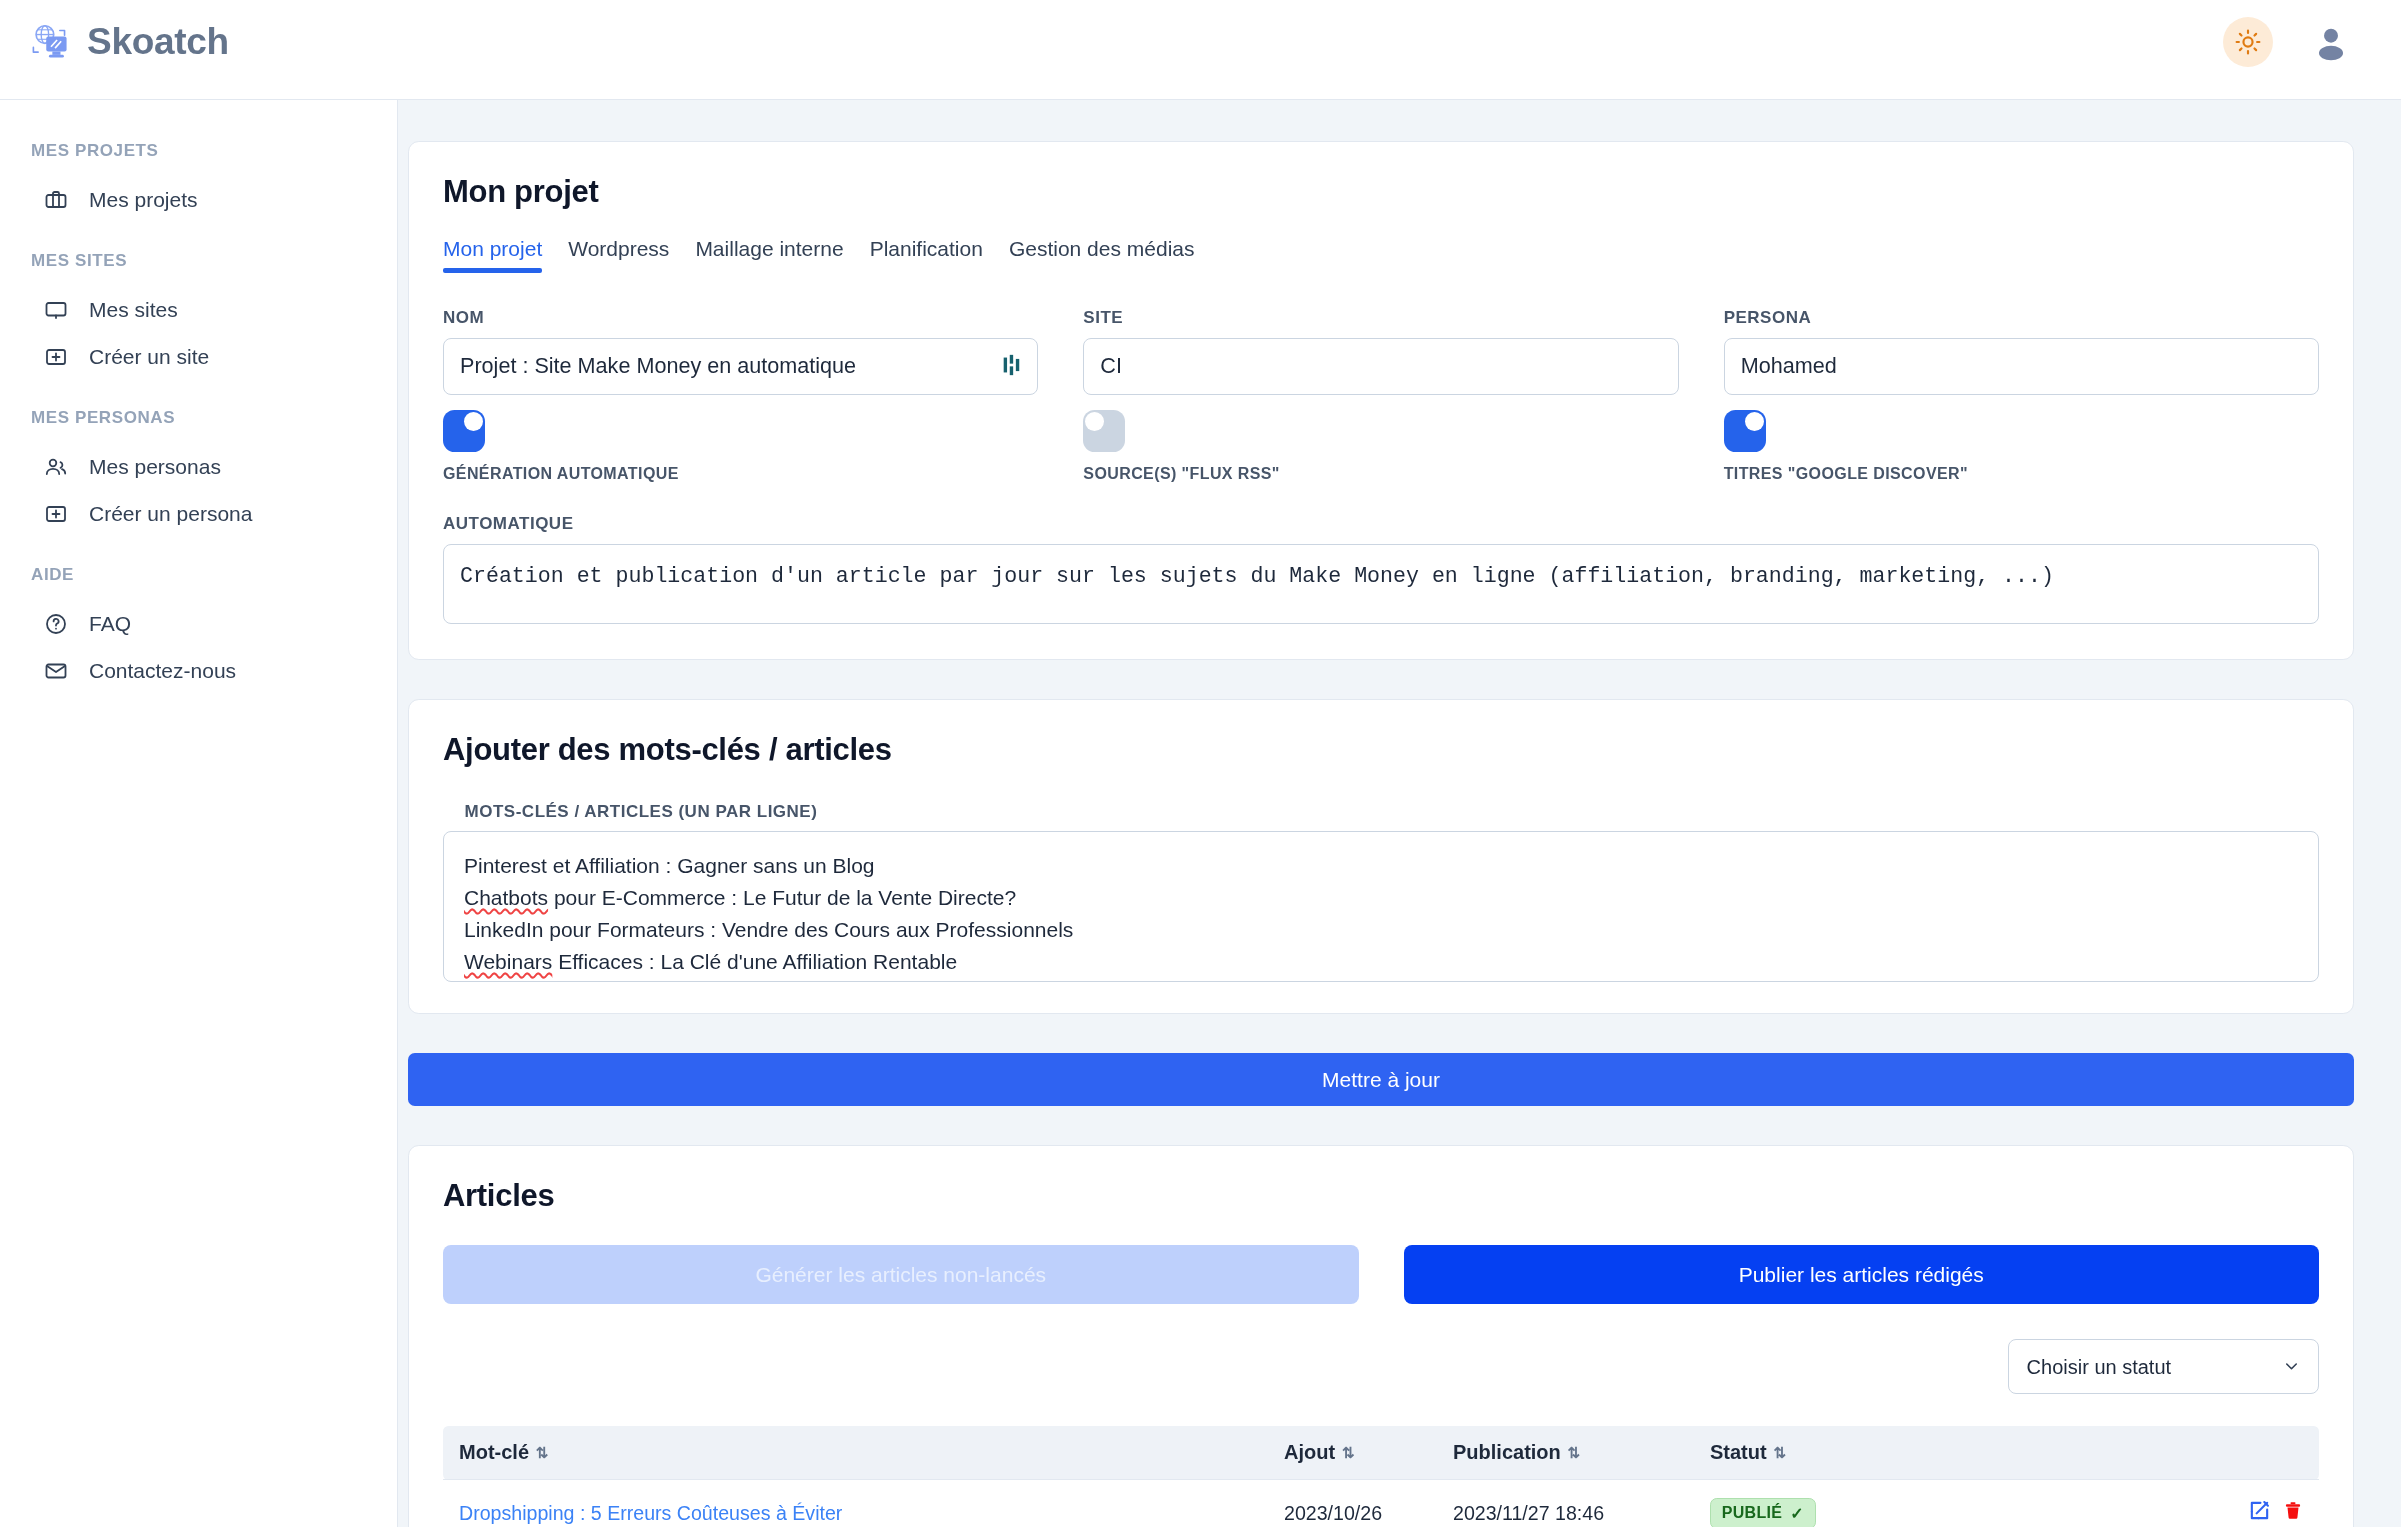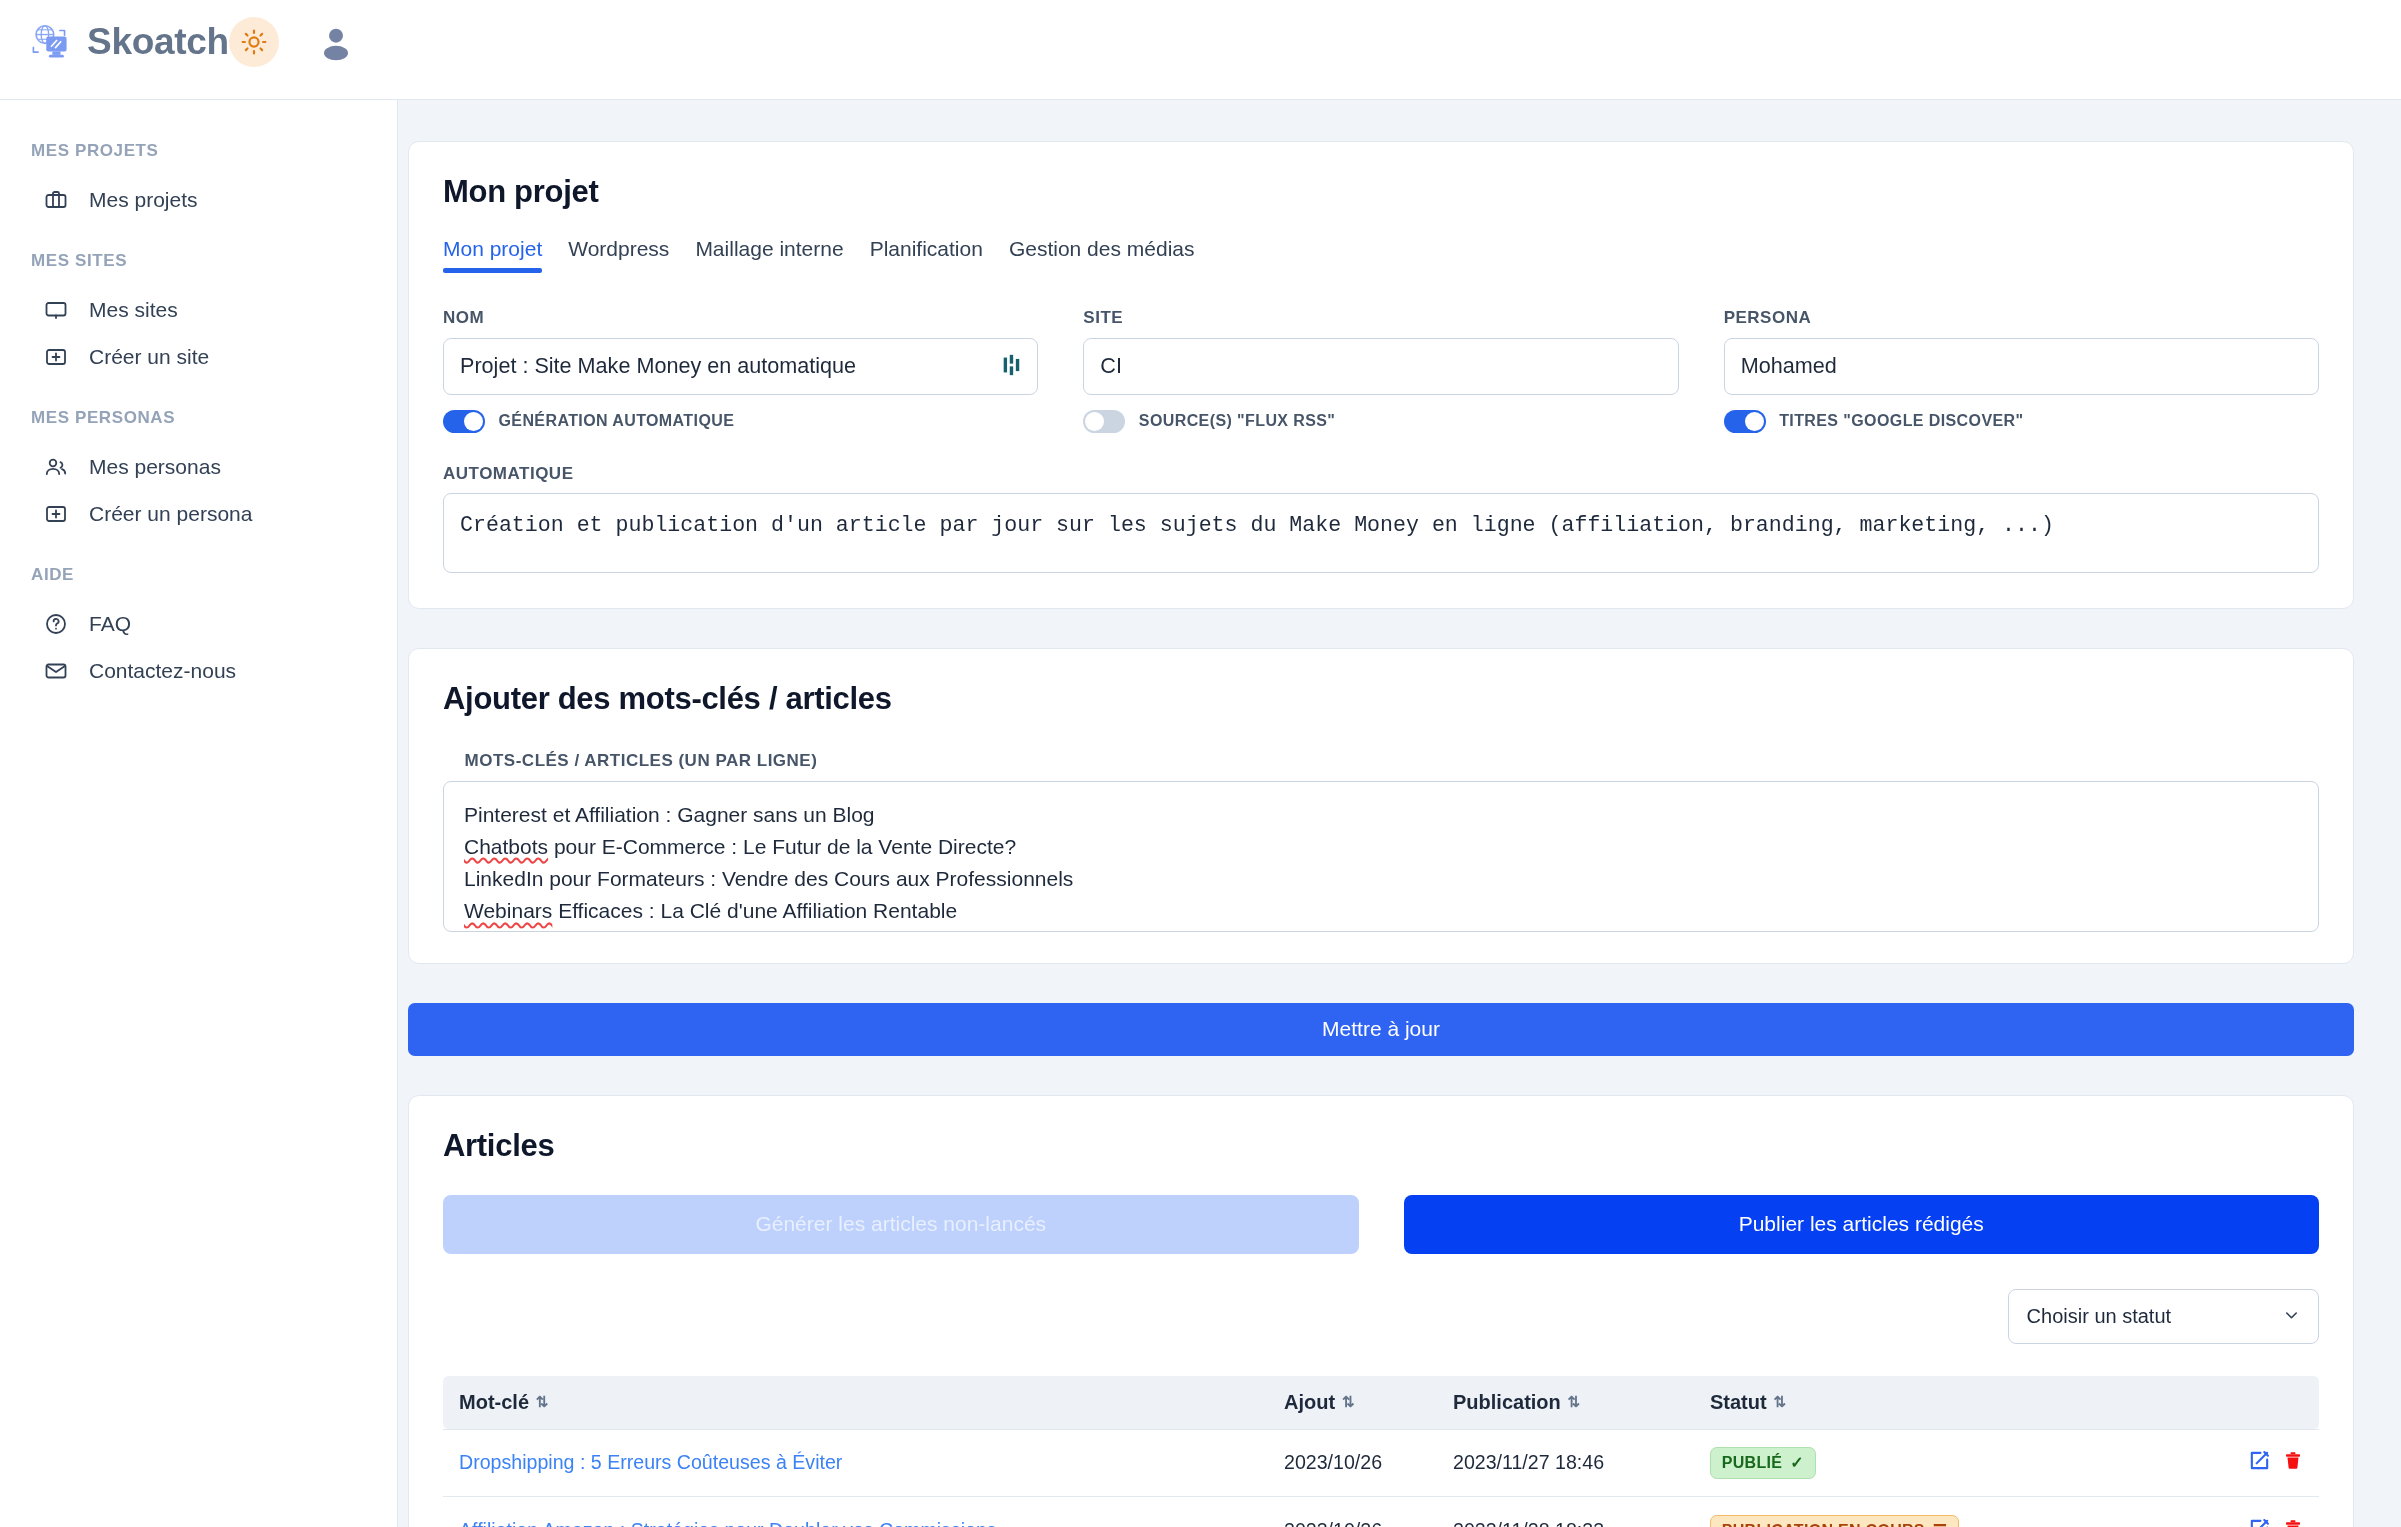--- a/index.html
+++ b/index.html
@@ -9,21 +9,21 @@
     font-family: "Liberation Sans", sans-serif;
     color: #334155;
     overflow: hidden;
   }
 
   
   .topbar {
     position: absolute; top: 0; left: 0; right: 0; height: 100px;
     background: #ffffff;
     border-bottom: 0.7px solid #e2e8f0;
-    display: flex; align-items: center; 
+    display: flex; align-items: center; justify-content: space-between;
     padding: 0 47px 16px 30px;
     z-index: 5;
   }
   .brand { display: flex; align-items: center; gap: 15px; }
   .brand-logo { width: 42px; height: 42px; position: relative; }
   .brand-name { font-size: 37px; font-weight: 600; color: #64748b; letter-spacing: -0.3px; }
   .topbar-right { display: flex; align-items: center; gap: 34px; }
   .theme-toggle {
     width: 50px; height: 50px; border-radius: 50%;
     background: #fdebd7;
@@ -97,21 +97,21 @@
     border: 0.7px solid #cbd5e1; border-radius: 8px;
     background: #fff; color: #1e293b;
     font-size: 21.6px; font-family: inherit;
     padding: 0 16px;
     outline: none;
   }
   .input-wrap { position: relative; }
   .input-badge { position: absolute; right: 17.6px; top: 50%; transform: translateY(-50%); }
 
   
-  .toggle-row { display: flex; align-items: center; gap: 13.5px; margin-top: 15px; }
+  .toggle-row { display: flex; align-items: flex-start; gap: 13.5px; margin-top: 15px; flex-direction: column; }
   .switch {
     width: 42px; height: 23px; border-radius: 11.5px;
     position: relative; flex: 0 0 42px; cursor: pointer;
     background: #cbd5e1; border: none;
   }
   .switch.on { background: #2563eb; }
   .switch .knob {
     position: absolute; top: 2px; left: 2px;
     width: 19px; height: 19px; border-radius: 50%; background: #fff;
     transition: left .15s;

